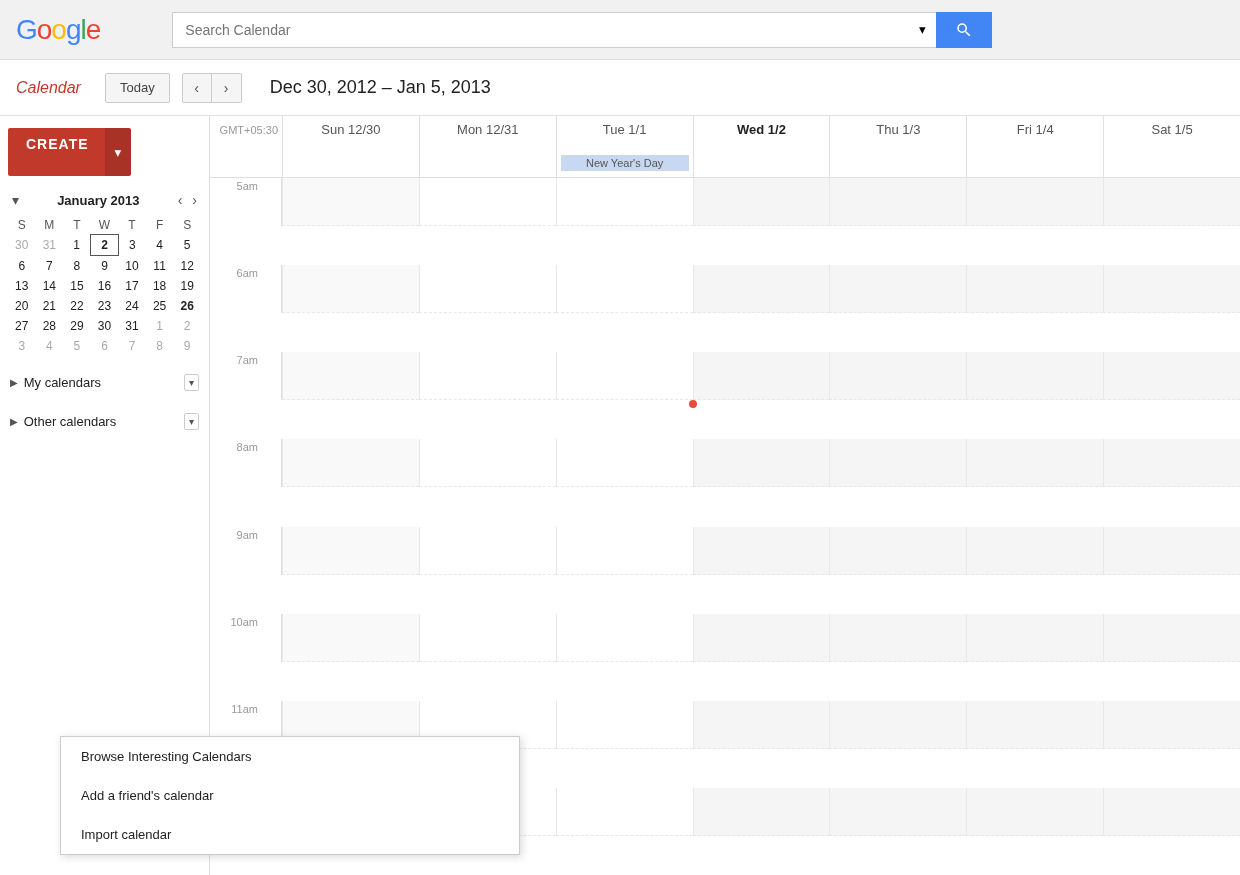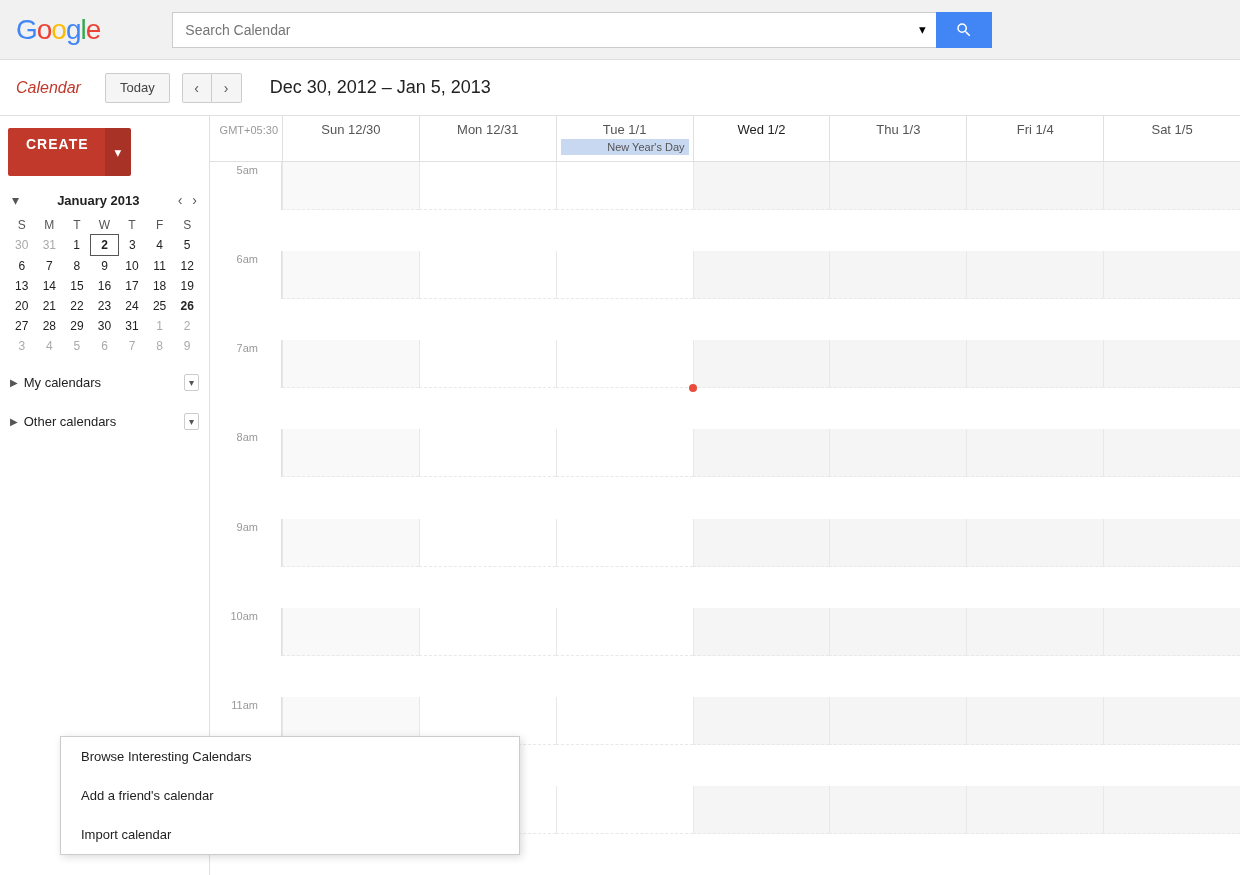--- a/index.html
+++ b/index.html
@@ -134,21 +134,21 @@
     }
     .day-header-gmt { padding: 8px 4px; font-size: 11px; color: #999; text-align: right; }
     .day-header-cell {
       text-align: center; padding: 6px 4px;
       font-size: 13px; color: #555;
       border-left: 1px solid #e0e0e0;
     }
     .day-header-cell.current-day { font-weight: bold; color: #222; }
     .day-header-cell .holiday-bar {
       background: #c8d8f0; color: #555; font-size: 11px;
-      padding: 2px 4px; margin-top: 2px; text-align: right;
+      padding: 2px 4px; margin-top: 18px; text-align: center;
     }
 
     
     #time-grid {
       flex: 1; overflow-y: auto;
       display: grid;
       grid-template-columns: 72px repeat(7, 1fr);
       position: relative;
     }
     .time-label {
@@ -349,21 +349,21 @@
     <div class="day-header-cell">
           <div>Sun 12/30</div>
         </div>
         <div class="day-header-cell">
           <div>Mon 12/31</div>
         </div>
         <div class="day-header-cell">
           <div>Tue 1/1</div>
           <div class="holiday-bar">New Year's Day</div>
         </div>
-        <div class="day-header-cell current-day" style="font-weight: normal; color: rgb(34, 34, 34);">
+        <div class="day-header-cell current-day" style="font-weight: bold; color: rgb(34, 34, 34);">
           <div>Wed 1/2</div>
         </div>
         <div class="day-header-cell">
           <div>Thu 1/3</div>
         </div>
         <div class="day-header-cell">
           <div>Fri 1/4</div>
         </div>
         <div class="day-header-cell">
           <div>Sat 1/5</div>

